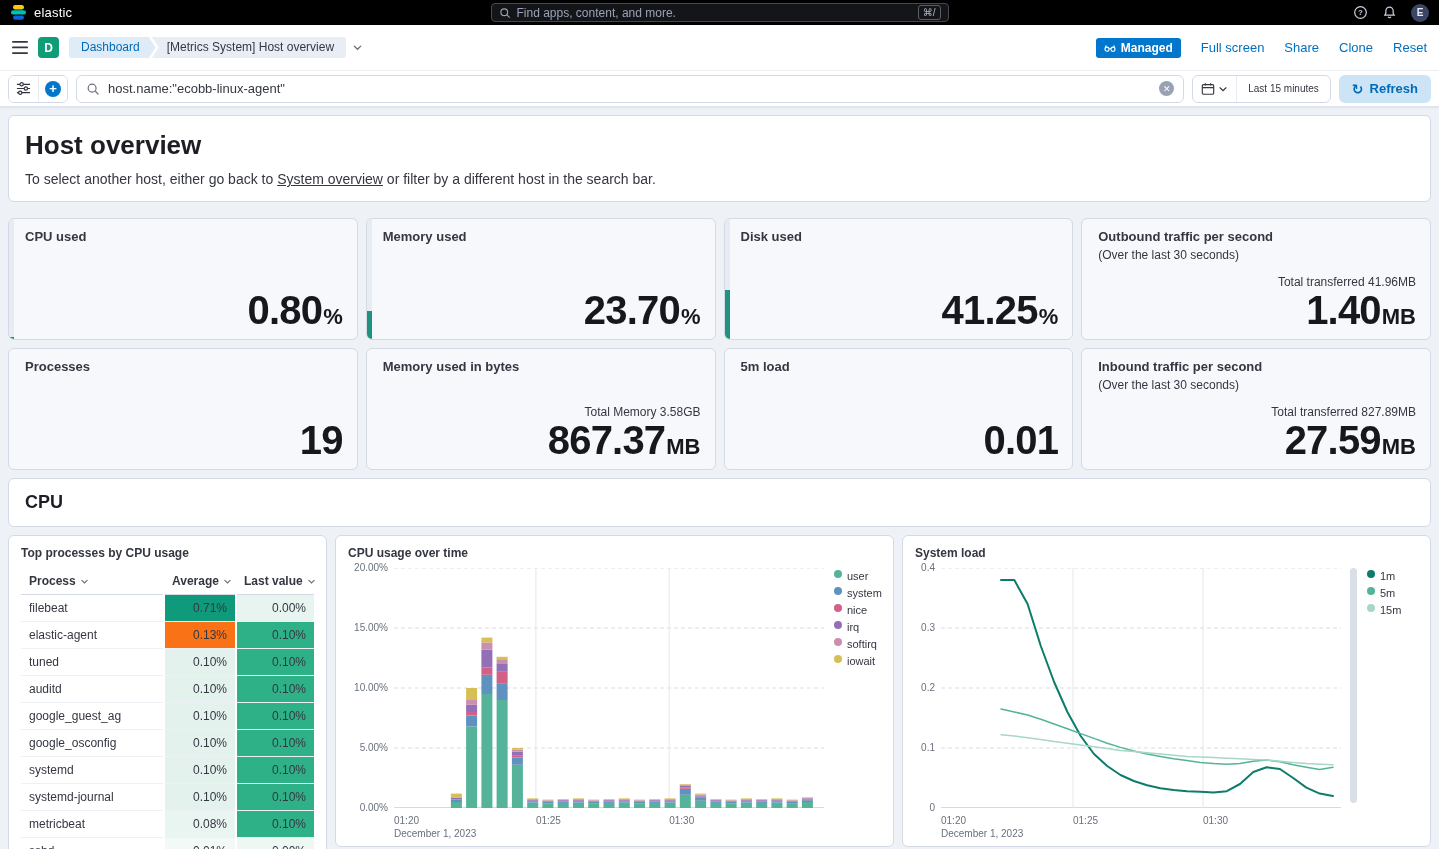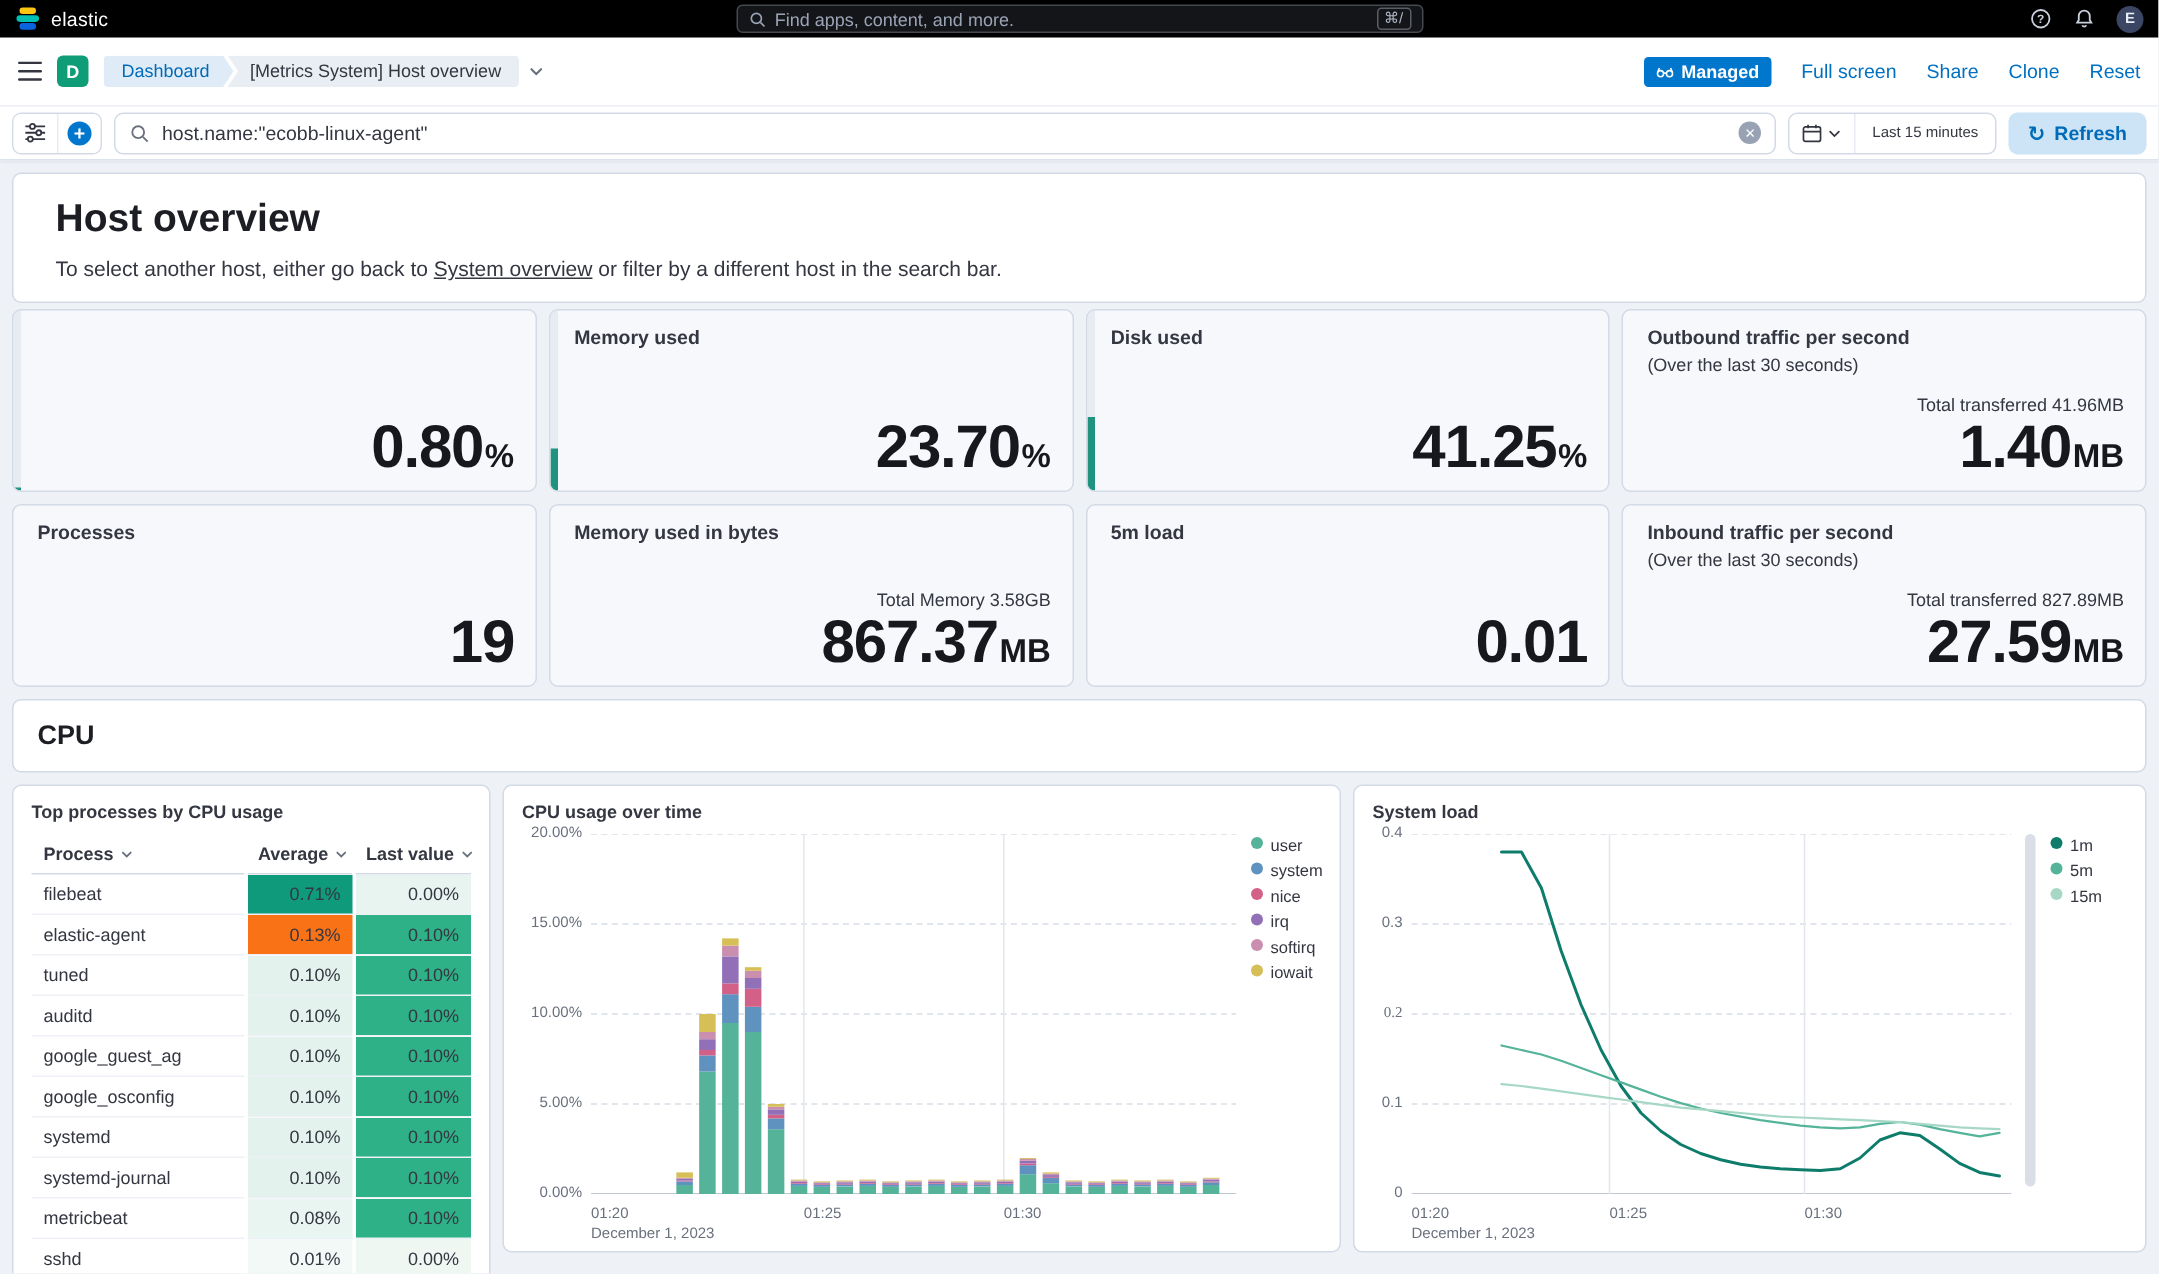--- a/index.html
+++ b/index.html
@@ -40,21 +40,21 @@
   .clear-btn{width:15px;height:15px;border-radius:50%;background:#98a2b3;color:#fff;font-size:9px;display:grid;place-items:center;cursor:pointer;border:0}
   .datectl{display:flex;align-items:center;height:28px;border:1px solid #d3dae6;border-radius:6px;background:#fff;overflow:hidden}
   .date-quick{display:flex;align-items:center;gap:3px;height:100%;padding:0 8px;border-right:1px solid #e8ecf2;color:#343741;cursor:pointer}
   .date-text{padding:0 11px;font-size:10px;color:#343741;white-space:nowrap;cursor:pointer}
   .refresh-btn{height:28px;border:0;border-radius:6px;background:#cce4f5;color:#006bb8;font-size:13px;font-weight:600;font-family:inherit;display:flex;align-items:center;gap:6px;padding:0 13px;cursor:pointer}
   .refresh-ic{font-size:14px;line-height:1}
 
   
   .content{height:742px;padding:8px;background:#eef1f6;overflow:hidden}
   .panel{background:#fff;border:1px solid #d3dae6;border-radius:6px}
-  .overview-panel{padding:14px 28px;margin-bottom:4px}
+  .overview-panel{padding:14px 16px;margin-bottom:16px}
   .overview-title{font-size:26px;font-weight:600;color:#1d1e24;line-height:1.2}
   .overview-desc{margin-top:10px;font-size:14px;color:#343741}
   .overview-desc a{color:#343741;text-decoration:underline;cursor:pointer}
 
   .tiles{display:grid;grid-template-columns:repeat(4,1fr);gap:8px;margin-bottom:8px}
   .tile{position:relative;height:122px;background:#f7f8fc;border:1px solid #d3dae6;border-radius:6px;padding:10px 14px 8px 16px;display:flex;flex-direction:column;overflow:hidden}
   .tile-title{font-size:13px;font-weight:700;color:#343741;line-height:1.25}
   .tile-sub{font-size:12px;color:#343741;margin-top:3px}
   .tile-bottom{margin-top:auto;text-align:right}
   .tile-context{font-size:12px;color:#343741;margin-bottom:1px}
@@ -229,20 +229,21 @@
   <section class="panel overview-panel">
     <h1 class="overview-title">Host overview</h1>
     <p class="overview-desc"><span>To select another host, either go back to </span><a>System overview</a><span> or filter by a different host in the search bar.</span></p>
   </section>
 
   <div class="tiles">
       <div class="tile">
         <div class="progress-track">
           <div class="progress-fill" style="background: rgb(32, 146, 128); height: 2px;"></div>
         </div>
+        <div class="tile-title">CPU used</div>
         <div class="tile-bottom">
           <div class="tile-value"><span class="num">0.80</span><span class="unit">%</span></div>
         </div>
       </div>
       <div class="tile">
         <div class="progress-track">
           <div class="progress-fill" style="background: rgb(32, 146, 128); height: 28.44px;"></div>
         </div>
         <div class="tile-title">Memory used</div>
         <div class="tile-bottom">
@@ -576,21 +577,21 @@
           </div>
         </div>
     </section>
 
     <section class="panel chart-panel">
       <h3 class="panel-title">System load</h3>
       <div class="chart">
           <div class="ylab" style="width: 26px; height: 240px;">
             <span style="top: 234px;">0</span>
             <span style="top: 174px;">0.1</span>
-            <span style="top: 114px; font-family: Liberation Serif, serif;">0.2</span>
+            <span style="top: 114px;">0.2</span>
             <span style="top: 54px;">0.3</span>
             <span style="top: -6px;">0.4</span>
           </div>
           <div class="plotwrap"><svg width="400" height="240">
               <line x1="0" x2="400" y1="240.0" y2="240.0" stroke="#aeb4c0" stroke-width="1"></line>
               <line x1="0" x2="400" y1="180.0" y2="180.0" stroke="#d8dde6" stroke-width="1" stroke-dasharray="4 3"></line>
               <line x1="0" x2="400" y1="120.0" y2="120.0" stroke="#d8dde6" stroke-width="1" stroke-dasharray="4 3"></line>
               <line x1="0" x2="400" y1="60.0" y2="60.0" stroke="#d8dde6" stroke-width="1" stroke-dasharray="4 3"></line>
               <line x1="0" x2="400" y1="0.0" y2="0.0" stroke="#d8dde6" stroke-width="1" stroke-dasharray="4 3"></line>
               <line x1="132.0" x2="132.0" y1="0" y2="240" stroke="#e3e7ed" stroke-width="1"></line>

